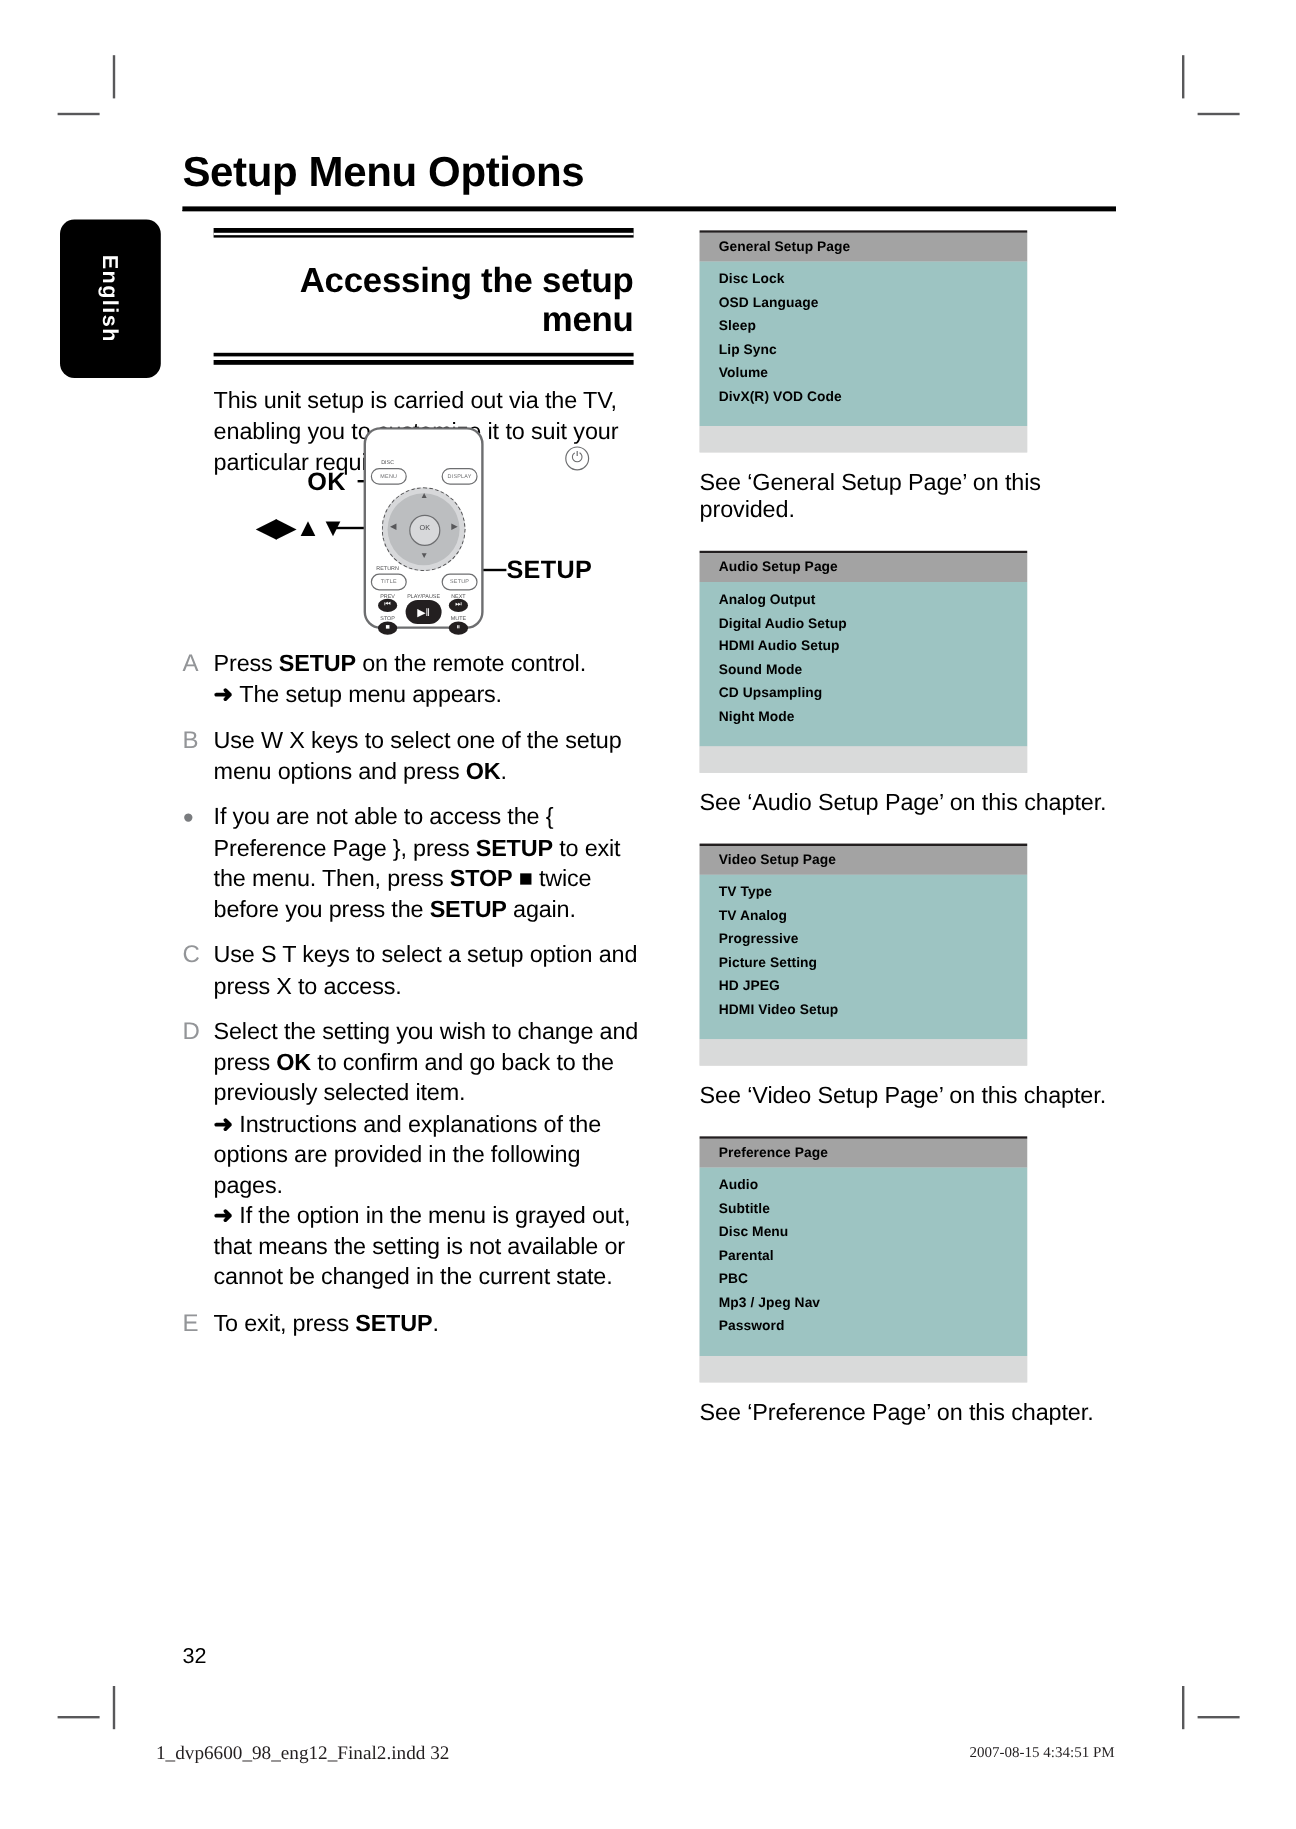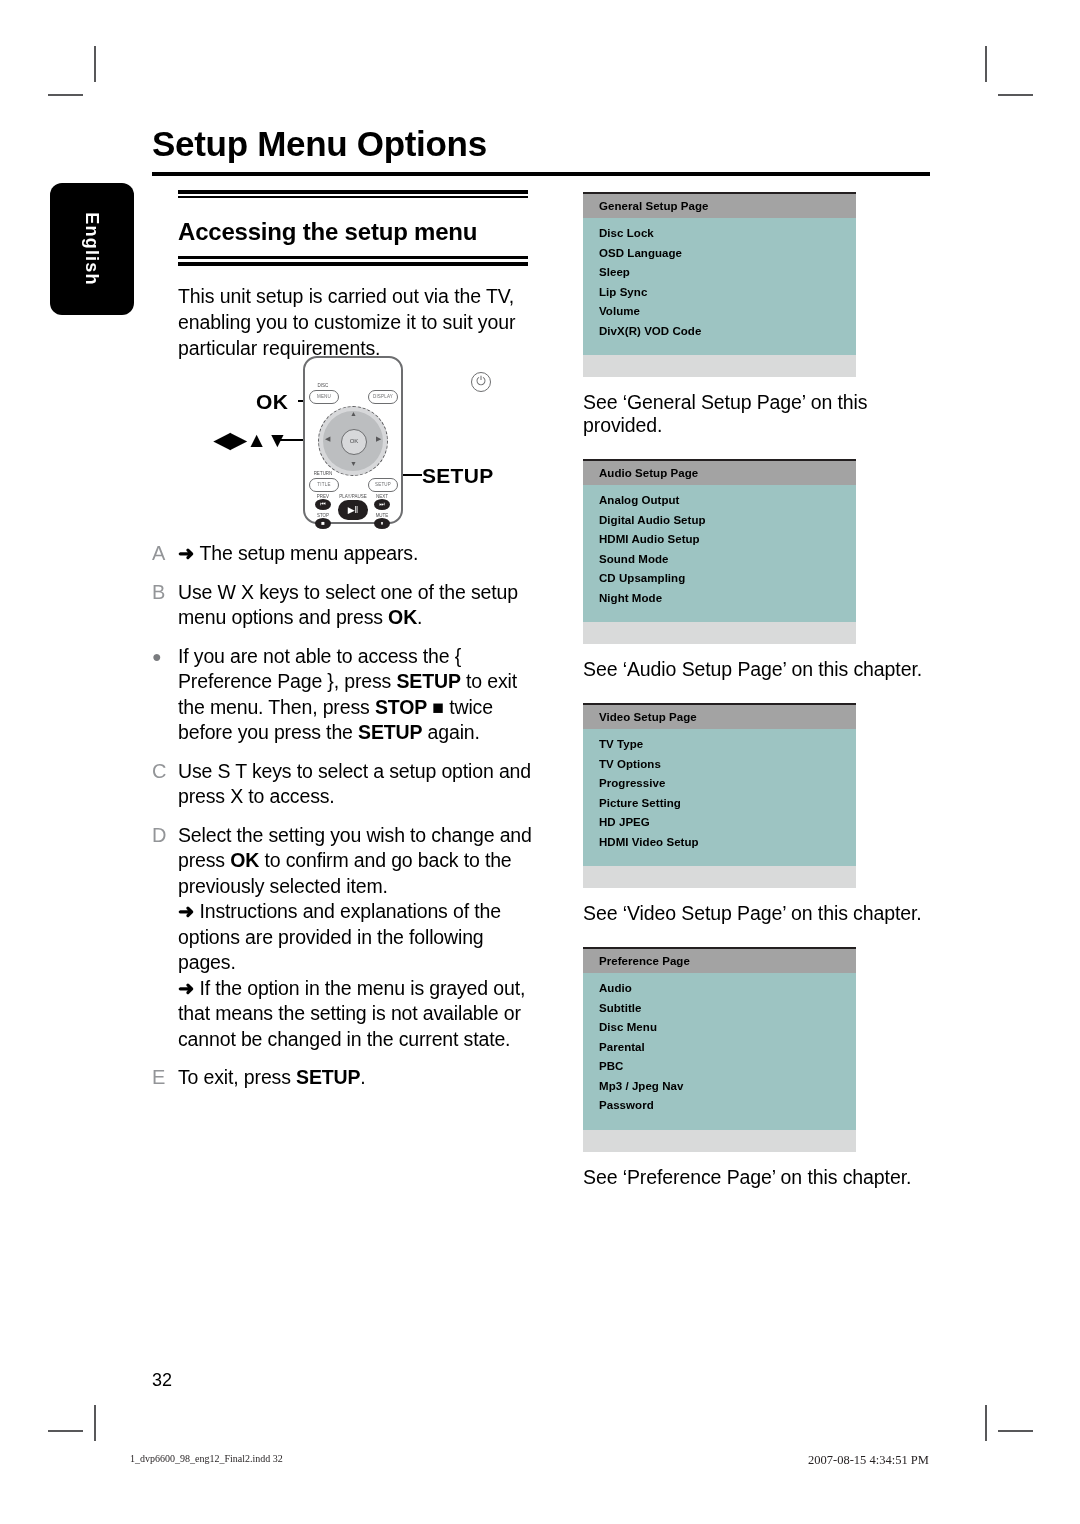--- a/index.html
+++ b/index.html
@@ -89,24 +89,25 @@
     background: #000;
     border-bottom: 2px solid #fff;
     box-sizing: content-box;
     position: relative;
   }
   .h2-rule-top::after{
     content:"";
     position:absolute;left:0;top:6px;width:350px;height:2px;background:#000;
   }
   #section-heading {
-    font-size: 24px;
+    font-size: 29px;
     font-weight: bold;
     margin: 22px 0 10px 0;
     letter-spacing: -0.2px;
+    text-align: right;
   }
   .h2-rule-bot {
     width: 350px;
     height: 3px;
     background: #000;
     position: relative;
     margin-top: 4px;
   }
   .h2-rule-bot::after{
     content:"";
@@ -286,21 +287,21 @@
   #page-number {
     position: absolute;
     left: 152px;
     top: 1370px;
     font-size: 18px;
   }
   #footer-left {
     position: absolute;
     left: 130px;
     top: 1453px;
-    font-size: 10px;
+    font-size: 16px;
     font-family: "Liberation Serif", serif;
     color: #231f20;
   }
   #footer-right {
     position: absolute;
     left: 808px;
     top: 1453px;
     font-size: 12.5px;
     font-family: "Liberation Serif", serif;
     color: #231f20;
@@ -372,20 +373,21 @@
   <div class="rc-rnd" id="rc-next">⏭</div>
   <div class="rc-rnd" id="rc-stop">■</div>
   <div class="rc-rnd" id="rc-mute">⏸</div>
   <div class="rc-rnd" id="rc-play">▶‖</div>
 </div>
 
 <div id="steps">
     <div class="step">
       <div class="step-marker">A</div>
       <div class="step-body">
+        <span class="sub"><span>Press </span><b>SETUP</b><span> on the remote control.</span></span>
         <span class="sub"><span class="arrowmark">➜ </span><span>The setup menu appears.</span></span>
       </div>
     </div>
     <div class="step">
       <div class="step-marker">B</div>
       <div class="step-body">
         <span class="sub"><span>Use  W X keys to select one of the setup menu options and press </span><b>OK</b><span>.</span></span>
       </div>
     </div>
     <div class="step">
@@ -445,21 +447,21 @@
         </div>
         <div class="setupbox-foot"></div>
       </div>
       <div class="see-caption">See ‘Audio Setup Page’ on this chapter.</div>
     </div>
     <div class="setupbox-wrap">
       <div class="setupbox">
         <div class="setupbox-title">Video Setup Page</div>
         <div class="setupbox-list">
           <div class="opt">TV Type</div>
-          <div class="opt">TV Options</div>
+          <div class="opt">TV Analog</div>
           <div class="opt">Progressive</div>
           <div class="opt">Picture Setting</div>
           <div class="opt">HD JPEG</div>
           <div class="opt">HDMI Video Setup</div>
         </div>
         <div class="setupbox-foot"></div>
       </div>
       <div class="see-caption">See ‘Video Setup Page’ on this chapter.</div>
     </div>
     <div class="setupbox-wrap">

